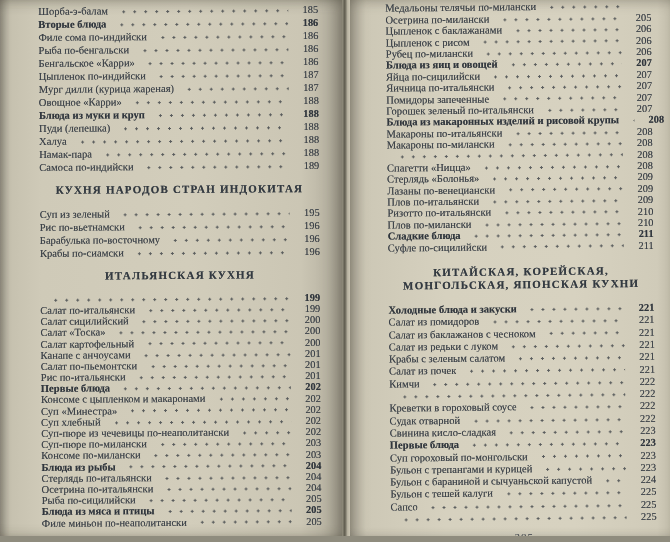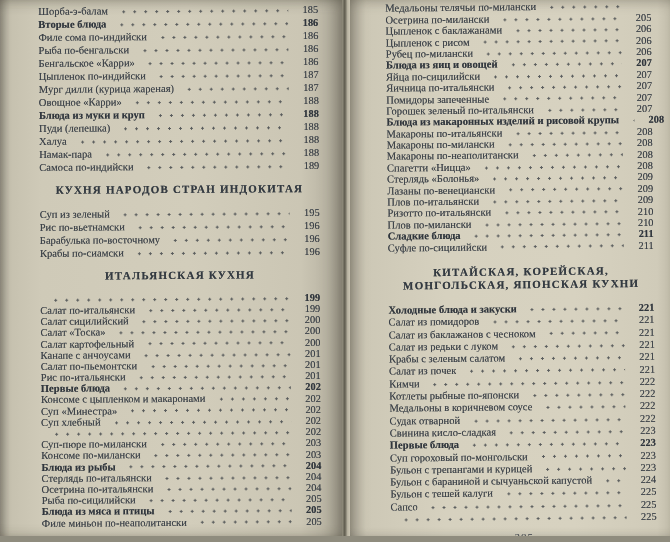--- a/index.html
+++ b/index.html
@@ -255,20 +255,21 @@
             <span class="n">202</span>
           </div>
 
           <div class="row">
             <span class="t">Суп хлебный</span>
             <span class="leader"></span>
             <span class="n">202</span>
           </div>
 
           <div class="row">
+            <span class="t">Суп-пюре из чечевицы по-неаполитански</span>
             <span class="leader"></span>
             <span class="n">202</span>
           </div>
 
           <div class="row">
             <span class="t">Суп-пюре по-милански</span>
             <span class="leader"></span>
             <span class="n">203</span>
           </div>
 
@@ -398,21 +399,20 @@
             <span class="n">208</span>
           </div>
 
           <div class="row">
             <span class="t">Макароны по-милански</span>
             <span class="leader"></span>
             <span class="n">208</span>
           </div>
 
           <div class="row">
-            <span class="t">Макароны по-неаполитански</span>
             <span class="leader"></span>
             <span class="n">208</span>
           </div>
 
           <div class="row">
             <span class="t">Спагетти «Ницца»</span>
             <span class="leader"></span>
             <span class="n">208</span>
           </div>
 
@@ -499,27 +499,26 @@
             <span class="n">221</span>
           </div>
 
           <div class="row">
             <span class="t">Кимчи</span>
             <span class="leader"></span>
             <span class="n">222</span>
           </div>
 
           <div class="row">
-            <span class="t">Котлеты рыбные по-японски</span>
             <span class="leader"></span>
             <span class="n">222</span>
           </div>
 
           <div class="row">
-            <span class="t">Медальоны в коричневом соусе</span>
+            <span class="t">Креветки в гороховый соусе</span>
             <span class="leader"></span>
             <span class="n">222</span>
           </div>
 
           <div class="row">
             <span class="t">Судак отварной</span>
             <span class="leader"></span>
             <span class="n">222</span>
           </div>
 

